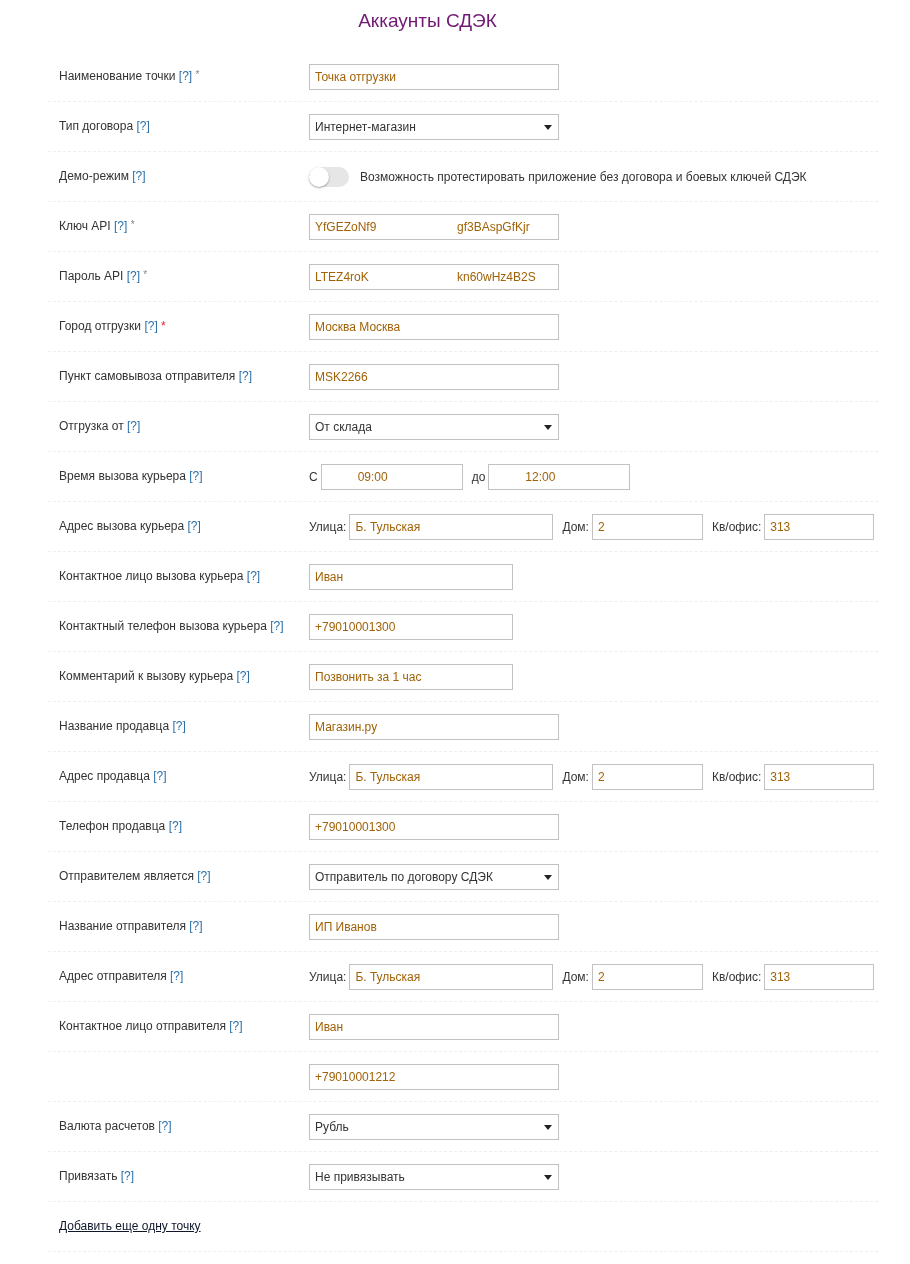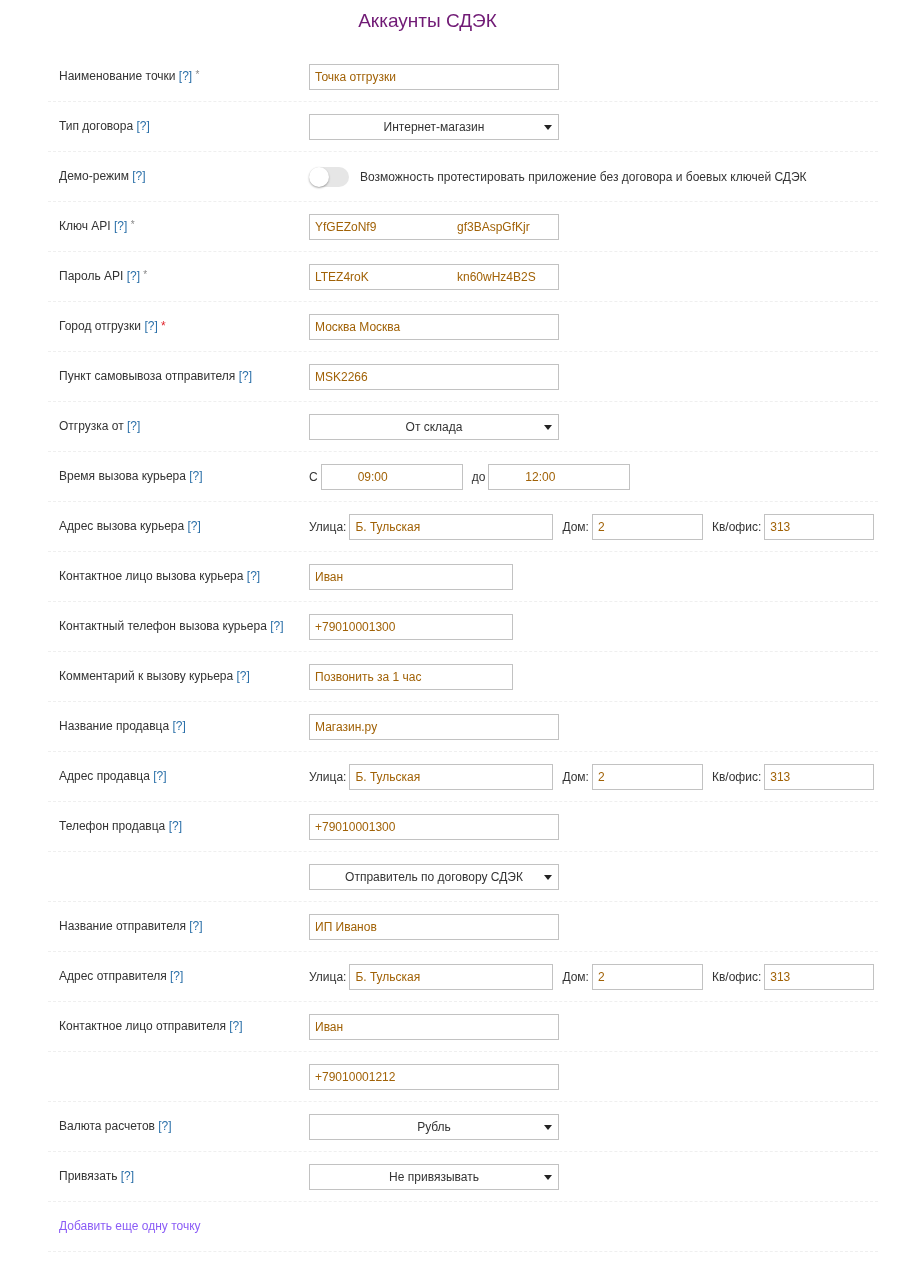--- a/index.html
+++ b/index.html
@@ -98,21 +98,20 @@
     box-sizing: border-box;
     width: 250px;
     height: 26px;
     border: 1px solid #c2c2c2;
     background: #ffffff;
     padding: 0 5px;
     font-size: 12px;
     line-height: 24px;
     color: #333333;
     cursor: pointer;
-    text-align: center;
   }
   .select .arrow {
     position: absolute;
     right: 6px;
     top: 10px;
     width: 0;
     height: 0;
     border-left: 4px solid transparent;
     border-right: 4px solid transparent;
     border-top: 5px solid #222222;
@@ -159,21 +158,22 @@
     background: #ffffff;
     box-shadow: 0 1px 2px rgba(0,0,0,0.35);
   }
   .toggle-text {
     margin-left: 11px;
     font-size: 12px;
     color: #333333;
     white-space: nowrap;
   }
   .add-link {
-    color: #8b5cf6;
+    color: #0f172a;
+    text-decoration: underline;
     cursor: pointer;
   }
 </style>
 </head>
 <body>
 
 <h1 class="page-title">Аккаунты СДЭК</h1>
 
 <div class="form">
 
@@ -363,20 +363,24 @@
     <div class="row-label">
       <span>Телефон продавца</span>
       <span class="help">[?]</span>
     </div>
     <div class="control">
       <div class="input w250">+79010001300</div>
     </div>
   </div>
 
   <div class="row">
+    <div class="row-label">
+      <span>Отправителем является</span>
+      <span class="help">[?]</span>
+    </div>
     <div class="control">
       <div class="select">
         <span>Отправитель по договору СДЭК</span>
         <span class="arrow"></span>
       </div>
     </div>
   </div>
 
   <div class="row">
     <div class="row-label">

